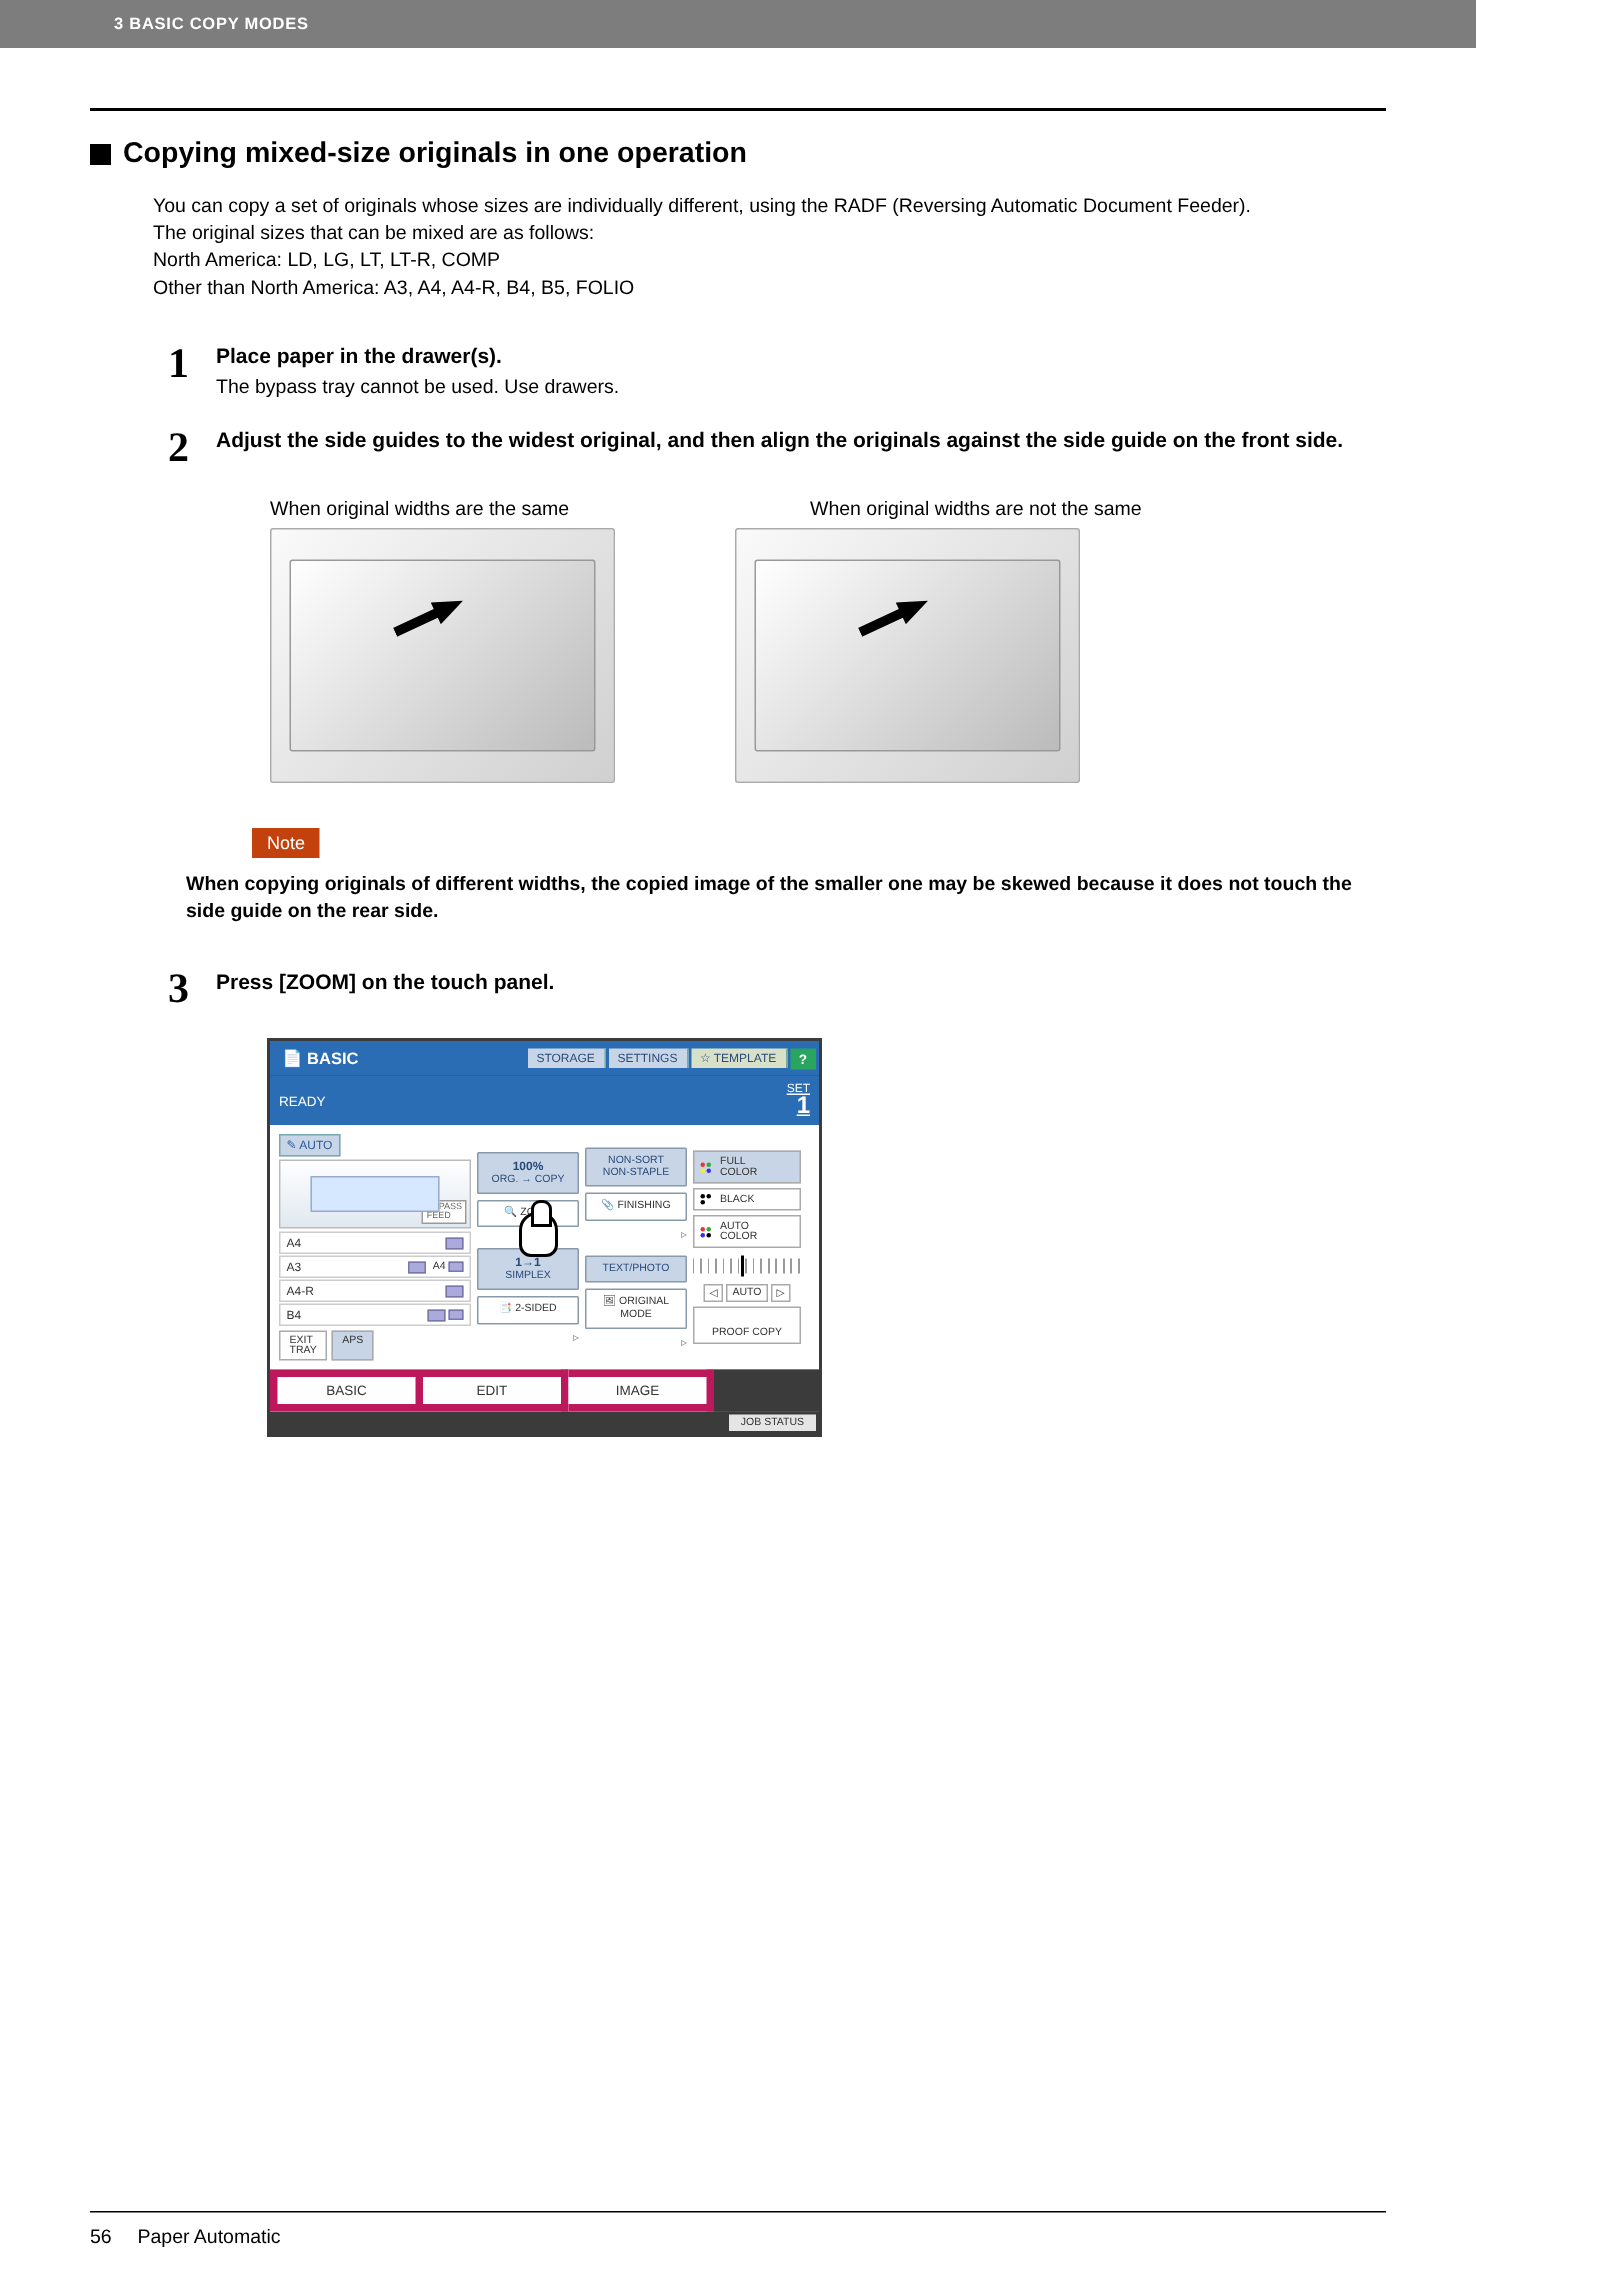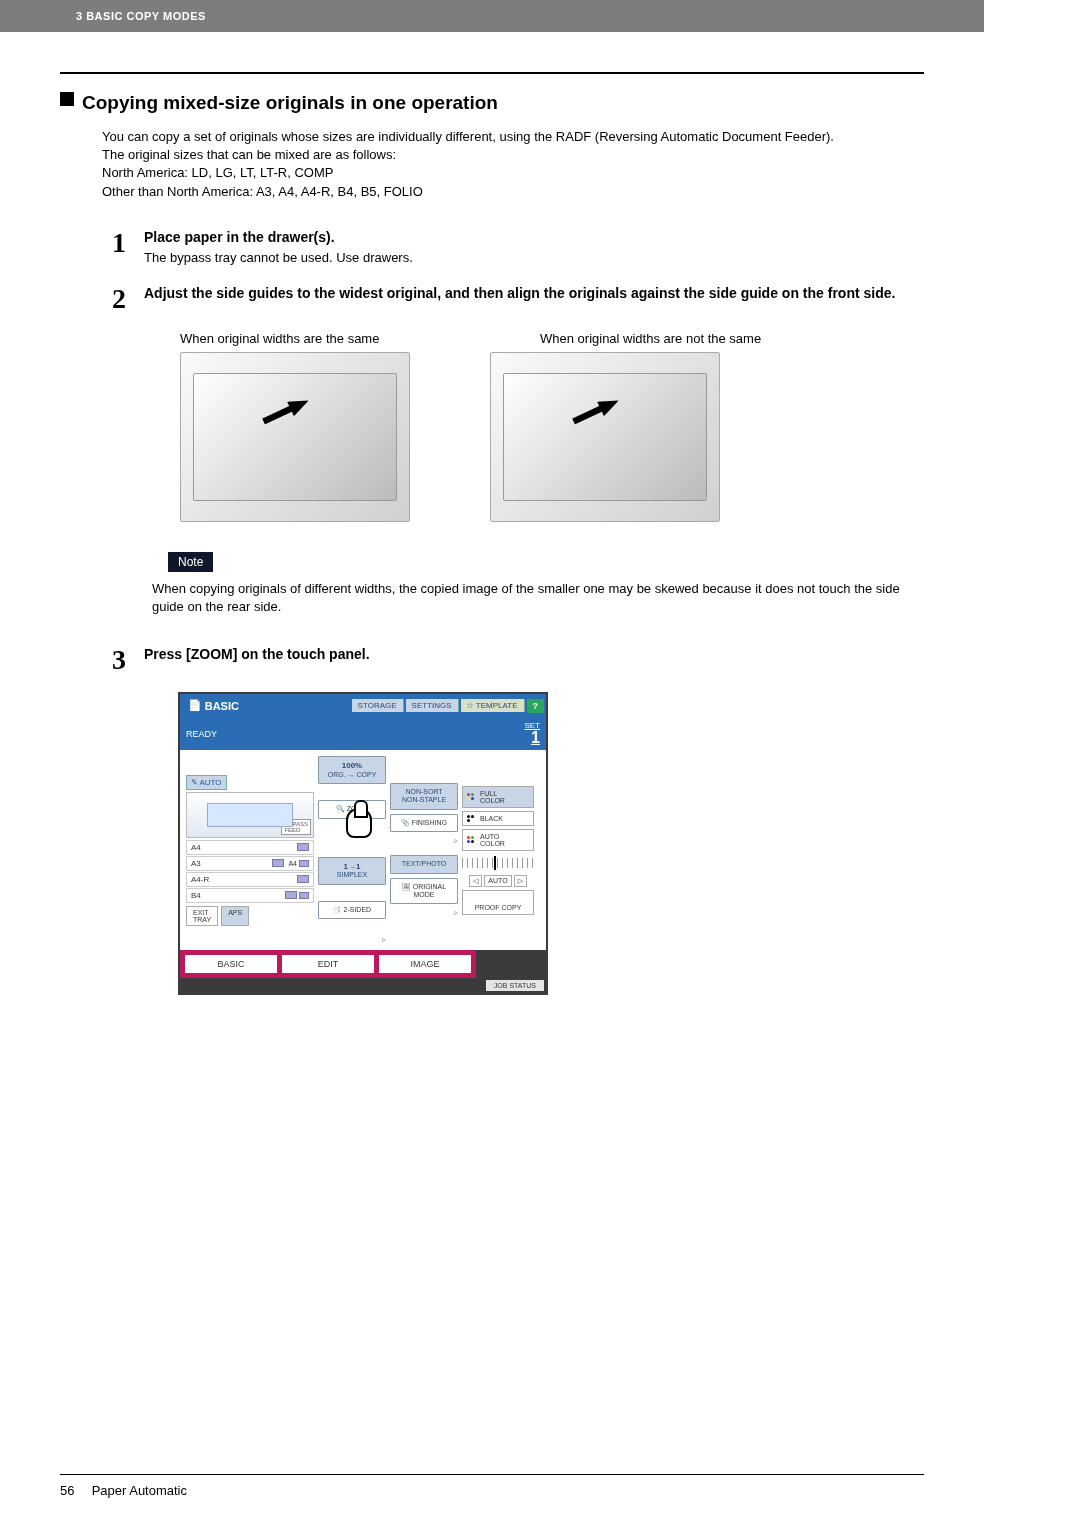--- a/index.html
+++ b/index.html
@@ -1,37 +1,37 @@
 <!DOCTYPE html>
 <html><head>
 <meta charset="utf-8">
 <style>
 * { margin: 0; padding: 0; box-sizing: border-box; }
 body { font-family: Arial, Helvetica, sans-serif; font-size: 13px; color: #000; background: #fff; }
 .page { width: 984px; height: 1528px; position: relative; }
 .header-bar { background: #7d7d7d; color: #fff; padding: 10px 0 10px 76px; font-size: 11px; font-weight: bold; letter-spacing: 0.5px; }
 .content { padding: 40px 60px 0 60px; }
 .top-rule { border-top: 2px solid #000; margin-bottom: 18px; }
-.section-title { font-size: 19px; font-weight: bold; margin-bottom: 14px; display: flex; align-items: flex-start; }
+.section-title { font-size: 19px; font-weight: bold; margin-bottom: 14px; display: flex; align-items: center; }
 .sq-bullet { display: inline-block; width: 14px; height: 14px; background: #000; margin-right: 8px; }
 .intro { margin-left: 42px; line-height: 1.4; margin-bottom: 28px; }
 .step { display: flex; margin-left: 52px; margin-bottom: 18px; }
 .step-num { font-family: Georgia, 'Times New Roman', serif; font-size: 28px; font-weight: bold; width: 32px; flex-shrink: 0; line-height: 1; }
 .step-body { flex: 1; }
 .step-heading { font-weight: bold; font-size: 14px; margin-bottom: 4px; }
 .step-text { font-size: 13px; line-height: 1.4; }
 .caption-row { display: flex; margin-left: 120px; margin-bottom: 6px; margin-top: 10px; }
 .caption-row > div:first-child { width: 360px; }
 .caption-row > div { font-size: 13px; }
 .illus-row { display: flex; margin-left: 120px; gap: 80px; margin-bottom: 30px; }
 .printer-illus { width: 230px; height: 170px; border: 1px solid #aaa; background: linear-gradient(135deg, #fafafa 0%, #e8e8e8 40%, #d0d0d0 100%); position: relative; border-radius: 2px; }
 .printer-illus::before { content: ""; position: absolute; top: 20px; left: 12px; right: 12px; bottom: 20px; background: linear-gradient(135deg, #fff 0%, #ddd 50%, #bbb 100%); border: 1px solid #999; border-radius: 2px; }
 .printer-illus::after { content: ""; position: absolute; top: 50px; left: 80px; width: 50px; height: 16px; background: #000; clip-path: polygon(0 30%, 60% 30%, 60% 0, 100% 50%, 60% 100%, 60% 70%, 0 70%); transform: rotate(-25deg); }
-.note-badge { display: inline-block; background: #0f172a; color: #fff; padding: 3px 10px; font-size: 12px; margin-left: 108px; margin-bottom: 8px; }
-.note-text { margin-left: 92px; font-size: 13px; line-height: 1.4; margin-bottom: 30px; }
+.note-badge { display: inline-block; background: #c2410c; color: #fff; padding: 3px 10px; font-size: 12px; margin-left: 108px; margin-bottom: 8px; }
+.note-text { margin-left: 64px; font-size: 13px; line-height: 1.4; margin-bottom: 30px; font-weight: bold; }
 .panel-wrap { margin-left: 118px; margin-top: 10px; }
 .touch-panel { width: 370px; background: #3b3b3b; padding: 2px; font-size: 9px; color: #fff; }
 .tp-topbar { display: flex; align-items: center; background: #2a6db5; padding: 2px; gap: 2px; }
 .tp-copy { background: #2a6db5; padding: 3px 6px; font-weight: bold; font-size: 11px; display: flex; align-items: center; gap: 3px; }
 .tp-topbar-spacer { flex: 1; }
 .tp-tab { background: #c7d5e6; color: #2a4a7a; padding: 2px 6px; font-size: 8px; border-right: 1px solid #7a9; }
 .tp-tab.tpl { background: #d8e0c8; }
 .tp-help { background: #2aa560; color: #fff; padding: 2px 6px; font-weight: bold; }
 .tp-status { background: #2a6db5; padding: 4px 6px; display: flex; justify-content: space-between; align-items: center; }
 .tp-set { text-align: right; font-size: 8px; text-decoration: underline; }
@@ -44,21 +44,21 @@
 .tp-dev::after { content: ""; position: absolute; top: 10px; left: 20px; right: 20px; bottom: 10px; background: #d6e8ff; border: 1px solid #9ac; }
 .tp-bypass { position: absolute; right: 2px; bottom: 2px; background: #fff; border: 1px solid #999; padding: 1px 2px; font-size: 6px; color: #666; }
 .tp-trays { }
 .tp-tray-row { display: flex; align-items: center; background: #fff; border: 1px solid #ccc; padding: 2px 4px; margin-bottom: 1px; font-size: 8px; color: #333; }
 .tp-tray-row .sz { flex: 1; }
 .tp-tray-icon { width: 12px; height: 8px; background: #aad; border: 1px solid #77a; }
 .tp-tray-icon.sm { width: 10px; height: 7px; margin-left: 2px; }
 .tp-bottom-btns { display: flex; gap: 3px; margin-top: 3px; }
 .tp-small-btn { background: #fff; border: 1px solid #aaa; padding: 2px 6px; font-size: 7px; color: #333; }
 .tp-small-btn.aps { background: #c7d5e6; }
-.tp-mid { width: 68px; display: flex; flex-direction: column; gap: 16px; }
+.tp-mid { width: 68px; display: flex; flex-direction: column; gap: 4px; }
 .tp-tile { background: #c7d5e6; border: 1px solid #89a; padding: 4px; text-align: center; color: #2a4a7a; font-size: 7px; line-height: 1.2; border-radius: 1px; }
 .tp-tile.wh { background: #fff; color: #333; }
 .tp-tile .big { font-size: 8px; font-weight: bold; }
 .tp-zoom-wrap { position: relative; }
 .tp-finger { position: absolute; top: 8px; left: 28px; width: 26px; height: 30px; background: #fff; border: 2px solid #000; border-radius: 12px 12px 8px 8px; z-index: 5; }
 .tp-finger::before { content: ""; position: absolute; top: -10px; left: 6px; width: 10px; height: 14px; background: #fff; border: 2px solid #000; border-radius: 6px 6px 0 0; }
 .tp-right1 { width: 68px; display: flex; flex-direction: column; gap: 4px; }
 .tp-right2 { width: 72px; display: flex; flex-direction: column; gap: 3px; }
 .tp-color-btn { background: #fff; border: 1px solid #aaa; padding: 3px 4px; display: flex; align-items: center; gap: 3px; font-size: 7px; color: #333; }
 .tp-color-btn.sel { background: #c7d5e6; }

